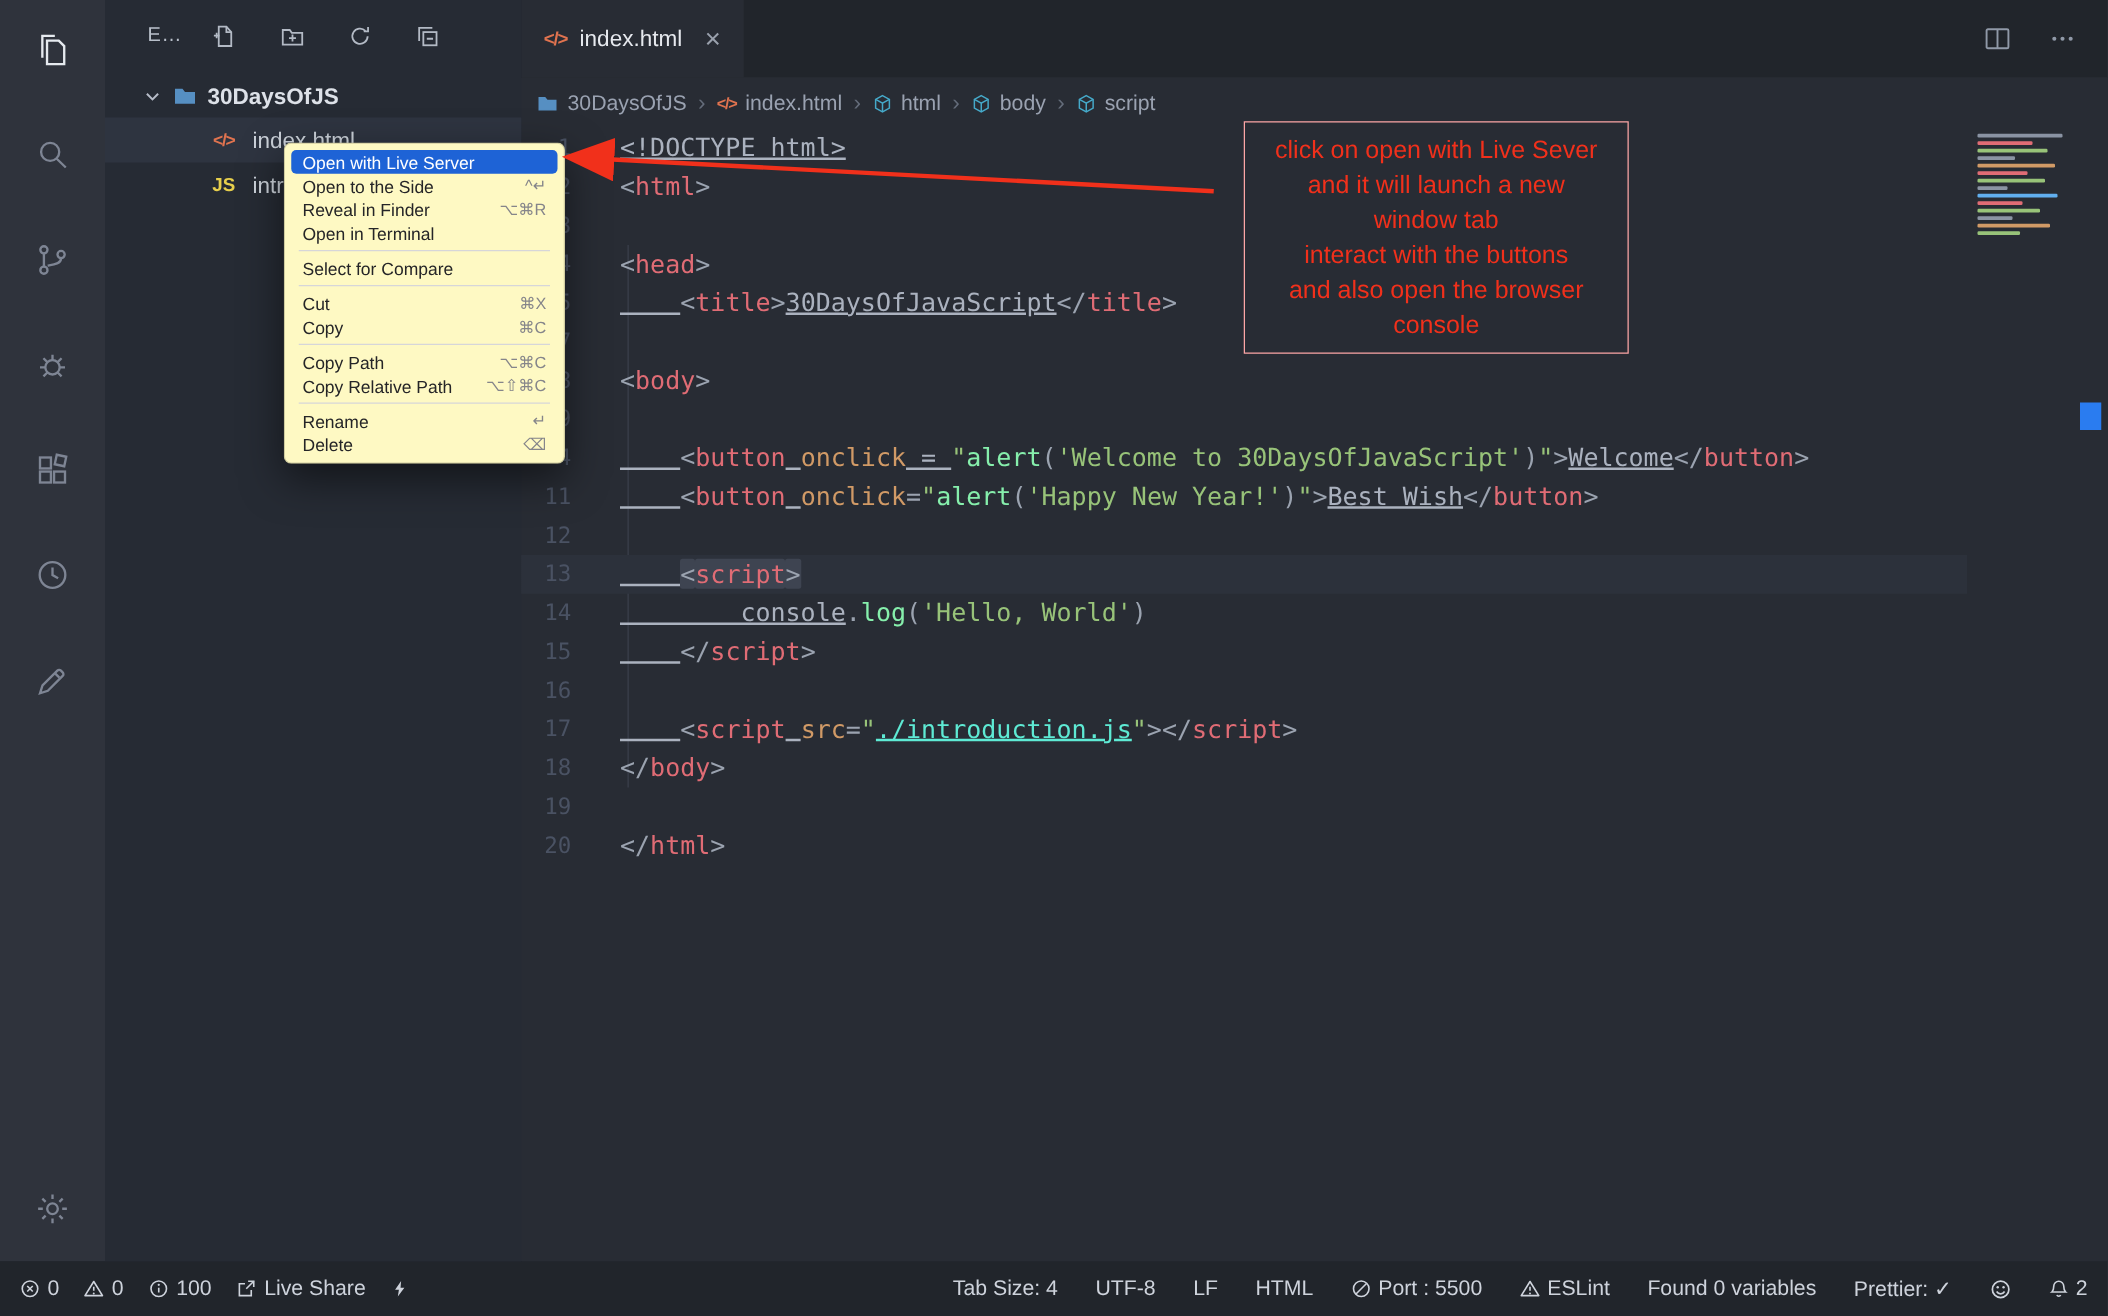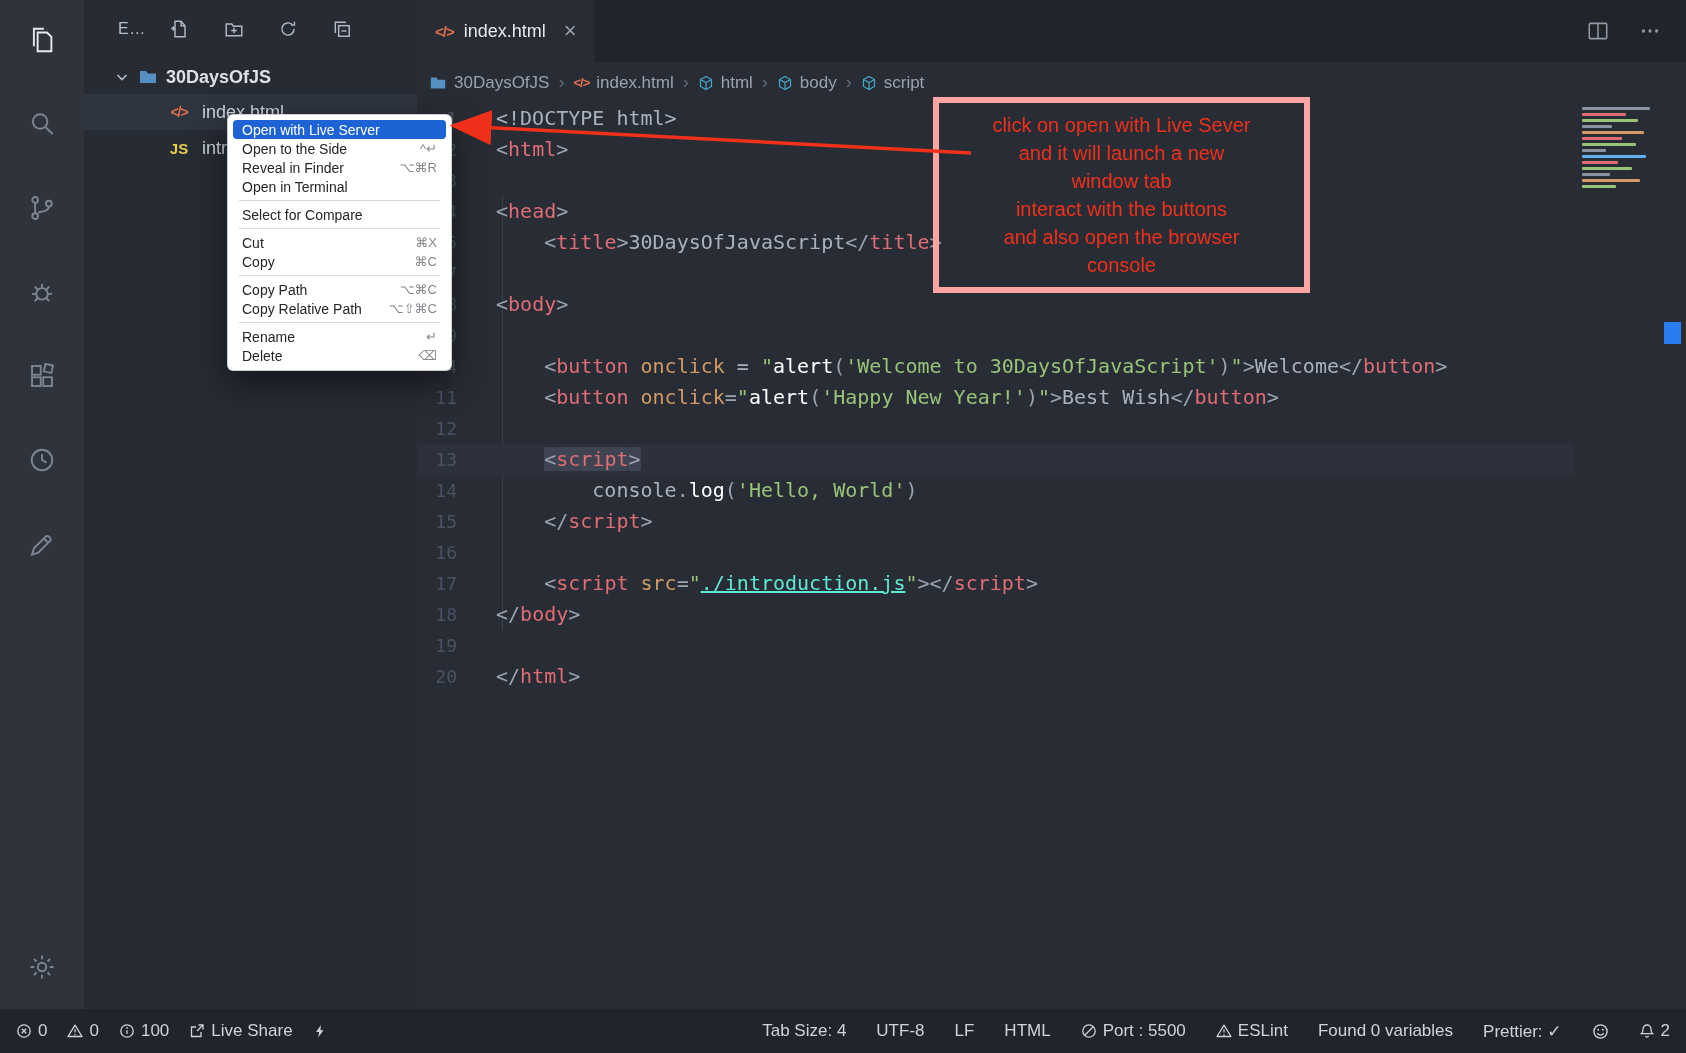--- a/index.html
+++ b/index.html
@@ -44,47 +44,47 @@
   .bc-sep { color:#646c7a; font-size:18px; }
   .bc-code { color:#e0734f; font-weight:bold; font-size:13px; letter-spacing:-1px; }
 
   
   .editor-pane { flex:1; position:relative; z-index:0; font-family:"DejaVu Sans Mono",monospace; font-size:20px; }
   .code-lines { position:absolute; inset:0; }
   .code-line { display:flex; height:31px; line-height:31px; }
   .code-line.current { background:linear-gradient(to right,#2c313b 0,#2c313b calc(100% - 112px),transparent calc(100% - 112px)); }
   .gutter { width:40px; flex:none; text-align:right; color:#4a5263; font-size:18px; }
   .line-text { margin-left:39px; white-space:pre; }
-  .t-fg { color:#abb2bf; } .t-pun { color:#9ba3b0; } .t-tag { color:#e06c75; }
-  .t-attr { color:#d19a66; } .t-str { color:#98c379; } .t-fn { color:#ffffff; }
+  .t-fg { color:#abb2bf;text-decoration:underline; } .t-pun { color:#9ba3b0; } .t-tag { color:#e06c75; }
+  .t-attr { color:#d19a66; } .t-str { color:#98c379; } .t-fn { color:#86efac; }
   .t-stru { color:#5eead4; text-decoration:underline; }
   .t-sel { background:#3e4451; border-radius:2px; }
   .indent-guide { position:absolute; left:85px; top:93px; width:1px; height:434px; background:#3a3f4b; }
   .minimap { position:absolute; top:4px; right:12px; width:92px; }
   .mm-row { height:3px; margin-bottom:3px; border-radius:1px; }
   .scroll-marker { position:absolute; right:5px; top:219px; width:17px; height:22px; background:#2a7cf0; }
 
   
   .status-bar { height:44px; background:#21252b; display:flex; align-items:center; color:#ced3dc; font-size:17px; padding:0 16px; flex:none; }
   .status-group { display:flex; align-items:center; gap:20px; }
   .status-group.right { gap:30px; }
   .status-spacer { flex:1; }
   .status-item { display:flex; align-items:center; gap:6px; white-space:nowrap; }
   .status-item .icon { display:flex; }
   .icon svg { display:block; }
 
   
-  .context-menu { position:absolute; left:227px; top:114px; width:225px; background:#ffffff; border:1px solid rgba(0,0,0,.18); border-radius:6px; box-shadow:0 12px 32px rgba(0,0,0,.5); padding:5px; z-index:40; font-size:14px; color:#252527;text-align:right; }
+  .context-menu { position:absolute; left:227px; top:114px; width:225px; background:#fef9c3; border:1px solid rgba(0,0,0,.18); border-radius:6px; box-shadow:0 12px 32px rgba(0,0,0,.5); padding:5px; z-index:40; font-size:14px; color:#252527;text-align:right; }
   .menu-item { display:flex; justify-content:space-between; align-items:center; height:19px; padding:0 9px; border-radius:4px; }
   .menu-item.hl { background:#1e63d6; color:#fff; }
   .shortcut { color:#85858a; font-size:13px; }
   .menu-sep { height:1px; background:#d6d6d9; margin:4px 6px; }
 
   
-  .annotation-box { position:absolute; left:933px; top:97px; width:377px; min-height:182px; border:6px solid #fca5a5; z-index:45; display:flex; align-items:center; justify-content:center; padding:8px 4px; }
+  .annotation-box { position:absolute; left:995px; top:97px; width:308px; min-height:182px; border:1px solid #fca5a5; z-index:45; display:flex; align-items:center; justify-content:center; padding:8px 4px; }
   .annotation-text { color:#f1301b; font-size:20px; line-height:28px; text-align:center; white-space:pre-line; }
   .overlay-arrow { position:absolute; left:0; top:0; z-index:50; pointer-events:none; }
 </style>
 </head>
 <body>
 
 <div class="app">
   <div class="main-row">
 
     <nav class="activity-bar">

